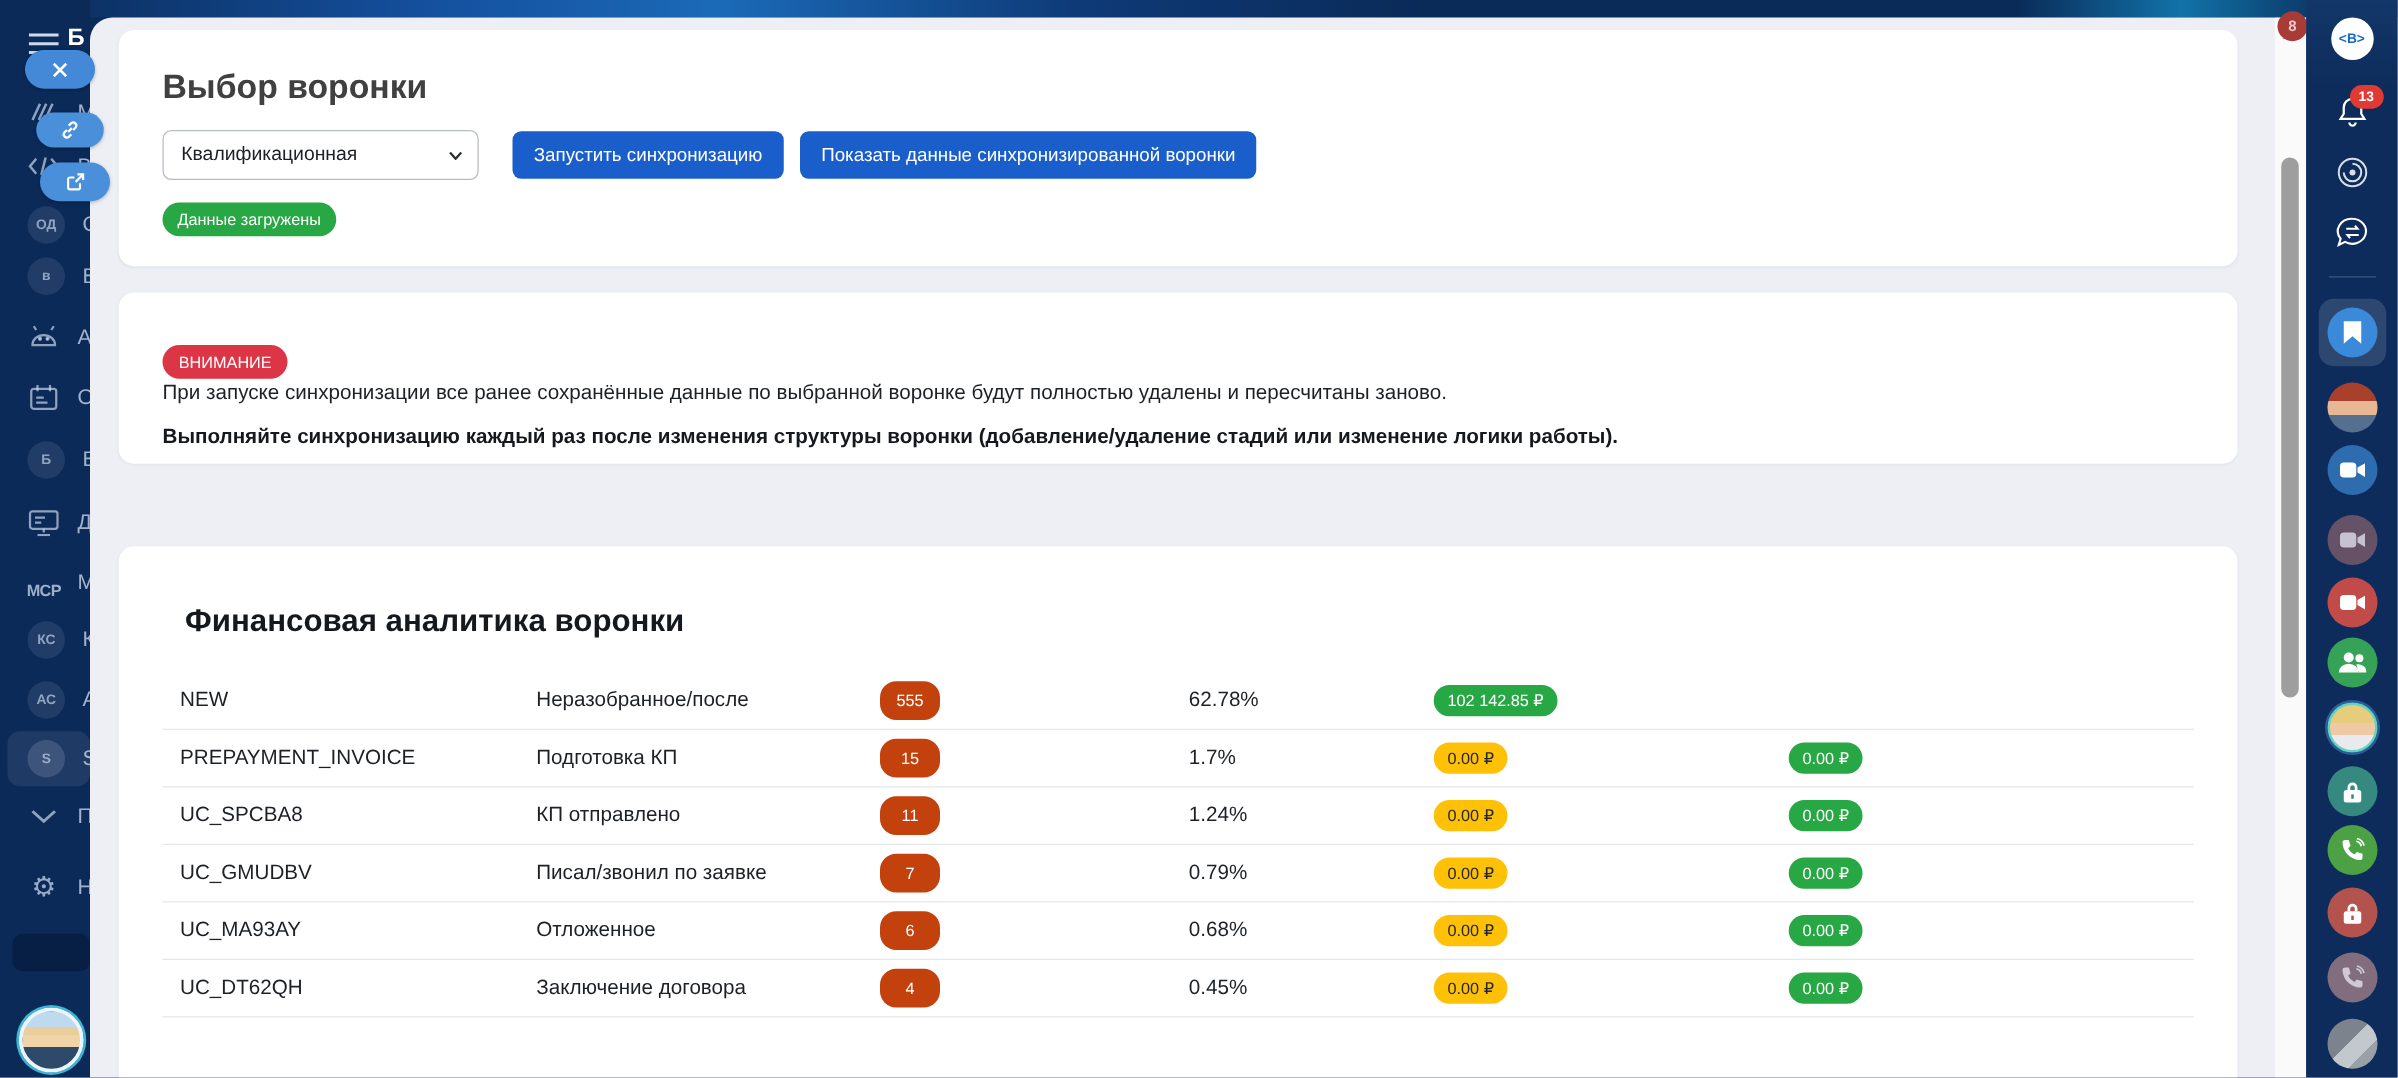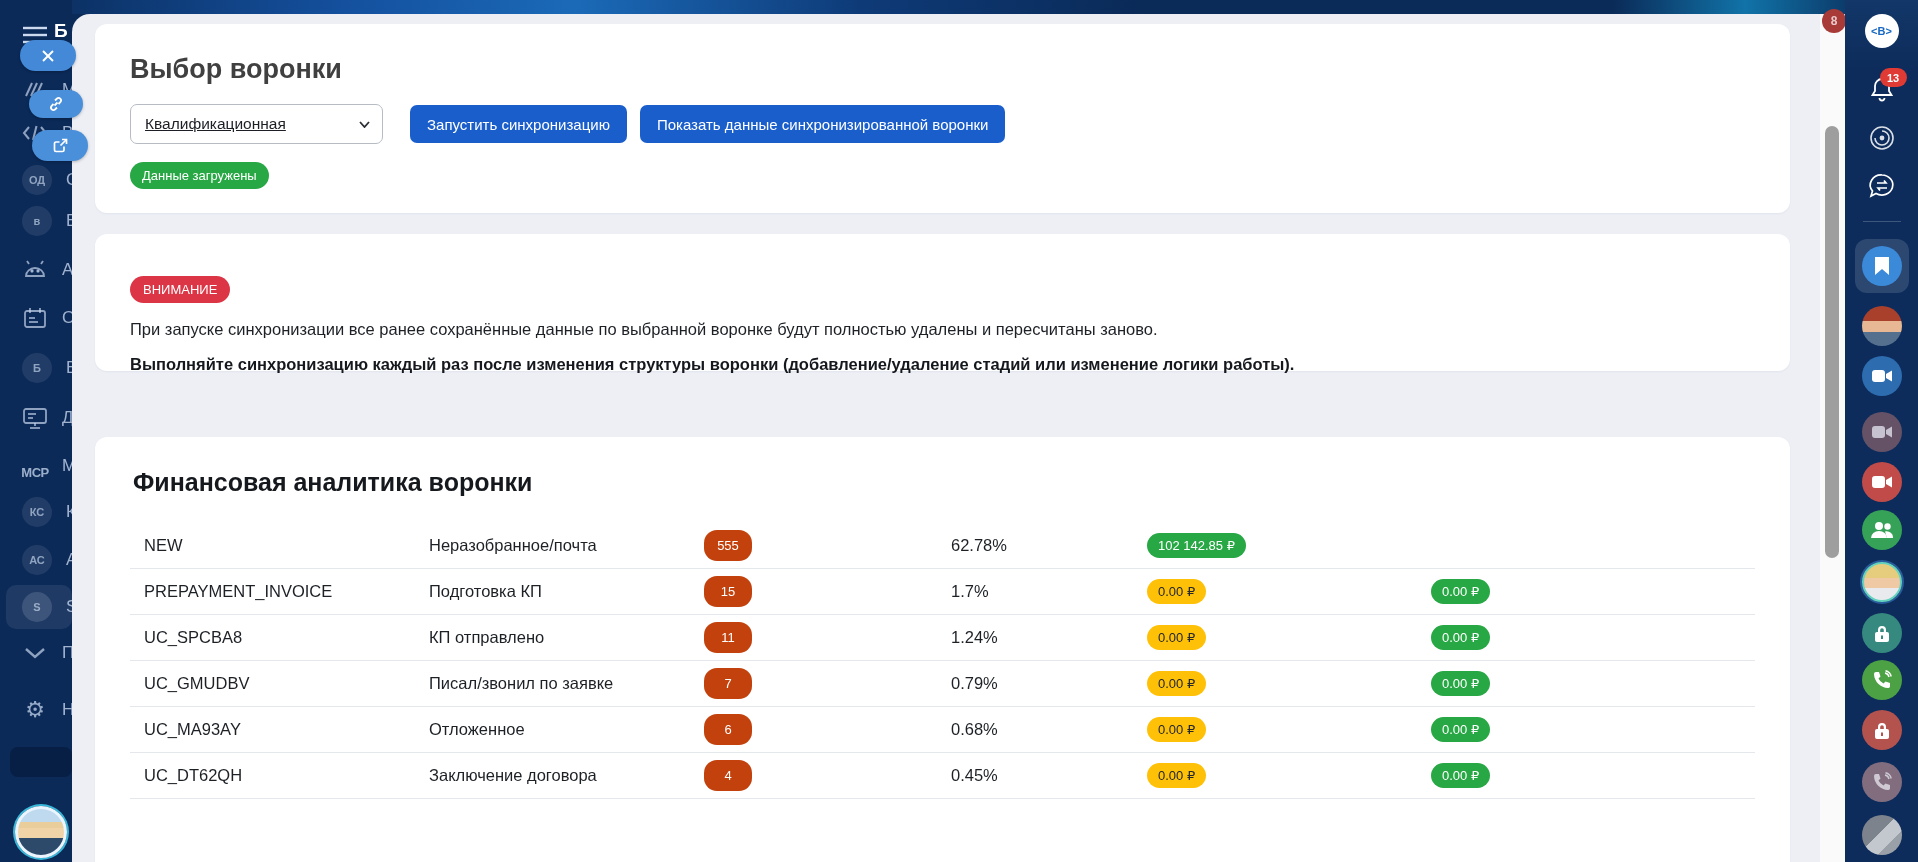--- a/index.html
+++ b/index.html
@@ -41,32 +41,32 @@
   .panel{position:absolute;left:72px;top:14px;width:1773px;height:848px;background:#edeff5;border-top-left-radius:18px;overflow:hidden;}
   .card{position:absolute;left:23px;width:1695px;background:#ffffff;border-radius:12px;box-shadow:0 1px 2px rgba(20,40,80,.05);}
   .card1{top:10px;height:189px;}
   .card2{top:220px;height:137px;}
   .card3{top:423px;height:440px;}
   .card-pad{padding:0 35px;}
 
   h1.panel-title{margin:0;padding-top:30px;font-size:27px;font-weight:bold;color:#404040;}
   .controls{display:flex;align-items:center;margin-top:19px;}
   .select{width:225px;height:38px;background:#fff;border:1px solid #b7bcc4;border-radius:7px;display:flex;align-items:center;justify-content:space-between;
-    padding:0 12px 0 14px;font-size:15.5px;color:#1c1f24;cursor:pointer;text-decoration:underline;}
+    padding:0 12px 0 14px;font-size:15.5px;color:#1c1f24;cursor:pointer;}
   .select .chev{width:11px;height:7px;}
   .btn{height:38px;border:none;border-radius:7px;background:#1a5ecb;color:#fff;font-size:15px;font-family:inherit;padding:0 17px;cursor:pointer;}
   .btn + .btn{margin-left:13px;}
   .btn-first{margin-left:27px;}
   .pill{display:inline-flex;align-items:center;justify-content:center;border-radius:14px;font-size:13px;line-height:1;}
   .pill-success{background:#28a745;color:#fff;padding:7px 12px;margin-top:18px;}
   .pill-danger-lg{background:#dc3545;color:#fff;padding:7px 13px;margin-top:42px;font-size:13px;}
-  .warn-p{margin:17px 0 0 0;font-size:16.5px;color:#1d2126;}
+  .warn-p{margin:2px 0 0 0;font-size:16.5px;color:#1d2126;}
   .warn-b{margin:16px 0 0 0;font-size:16.5px;font-weight:bold;color:#15181d;}
 
-  h2.fin-title{margin:3px;padding-top:28px;font-size:25px;font-weight:bold;color:#15181d;}
+  h2.fin-title{margin:18px;padding-top:28px;font-size:25px;font-weight:bold;color:#15181d;}
   .table{margin-top:26px;}
   .t-row{display:grid;grid-template-columns:285px 275px 247px 196px 284px 1fr;align-items:center;}
   .t-head{background:#d9e6f7;height:46px;font-weight:bold;font-size:16px;color:#15181d;}
   .t-head > div{padding-left:14px;}
   .t-body{height:45px;border-bottom:1px solid #e4e7eb;font-size:16.5px;color:#1d2126;}
   .t-body > div{padding-left:14px;}
   .cnt-pill{display:inline-flex;align-items:center;justify-content:center;min-width:36px;height:31px;border-radius:13px;background:#c2410c;color:#fff;font-size:13px;padding:0 6px;}
   .money{display:inline-flex;align-items:center;height:25px;border-radius:13px;font-size:13px;padding:0 11px;}
   .money-y{background:#ffc107;color:#23272b;}
   .money-g{background:#28a745;color:#fff;}
@@ -280,21 +280,21 @@
     </div>
   </div>
 
   <div class="card card3">
     <div class="card-pad">
       <h2 class="fin-title">Финансовая аналитика воронки</h2>
       <div class="table">
 
         <div class="t-row t-body">
           <div>NEW</div>
-          <div>Неразобранное/почта</div>
+          <div>Неразобранное/после</div>
           <div><span class="cnt-pill">555</span></div>
           <div>62.78%</div>
           <div><span class="money money-g">102 142.85 ₽</span></div>
         </div>
 
         <div class="t-row t-body">
           <div>PREPAYMENT_INVOICE</div>
           <div>Подготовка КП</div>
           <div><span class="cnt-pill">15</span></div>
           <div>1.7%</div>

